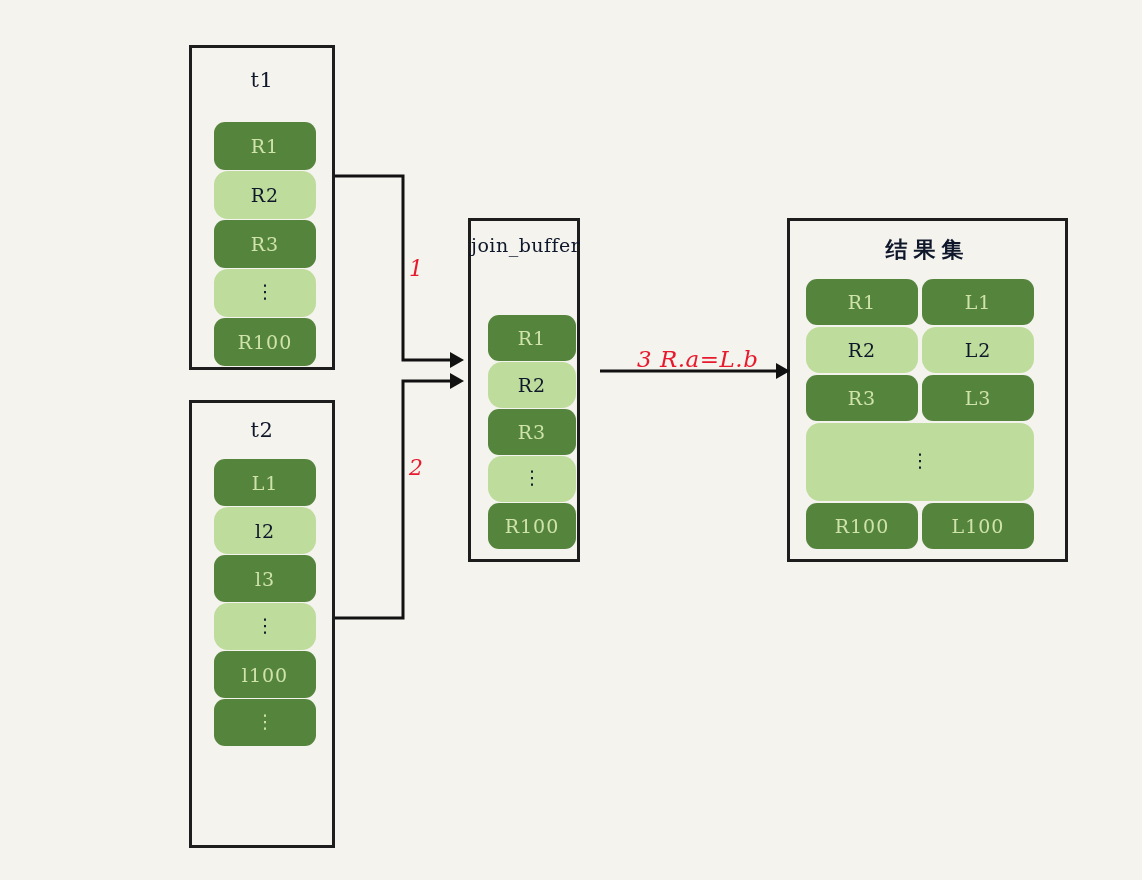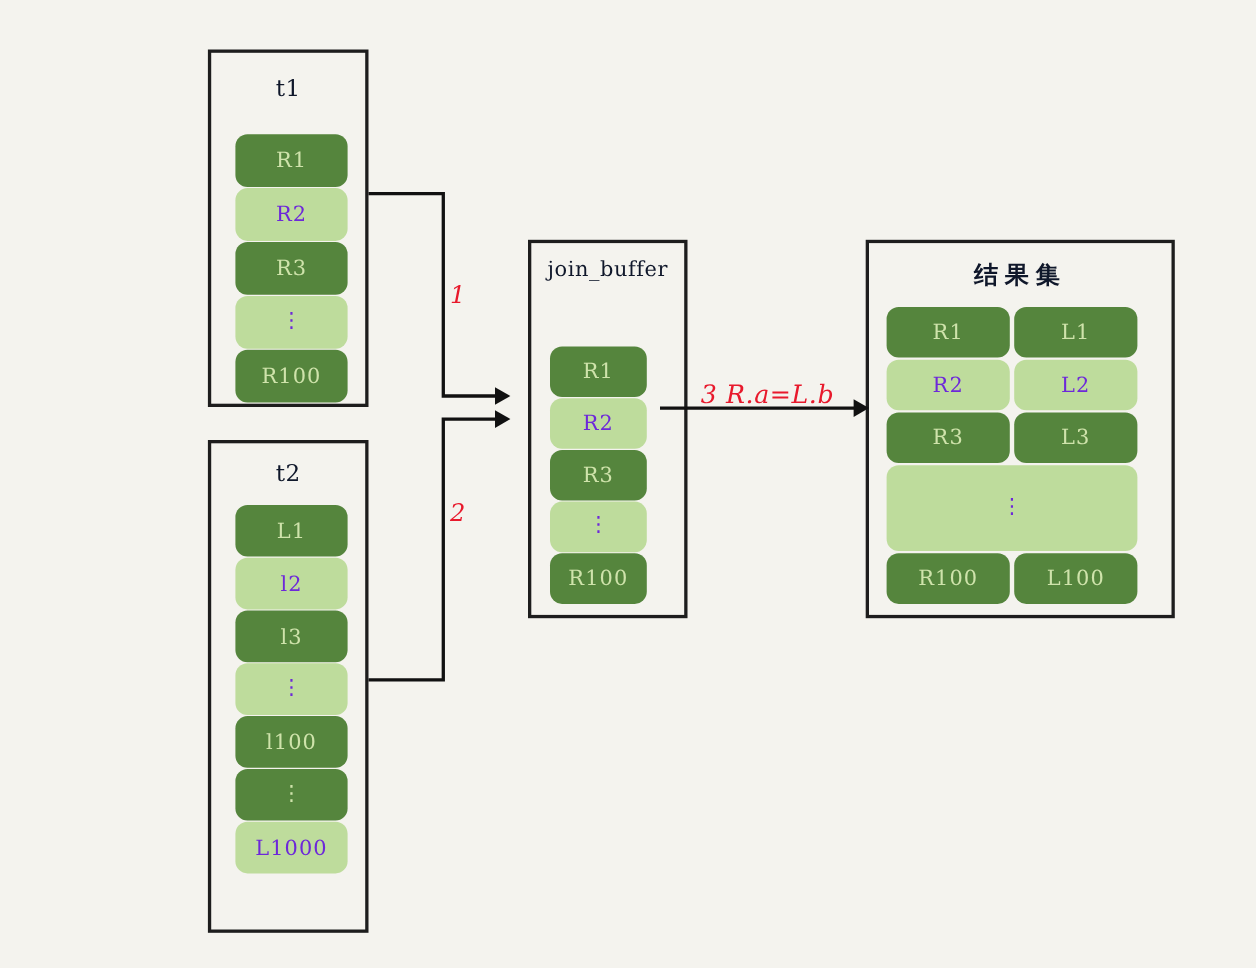--- a/index.html
+++ b/index.html
@@ -62,21 +62,22 @@
     letter-spacing: 1px;
     box-sizing: border-box;
     user-select: none;
   }
   .cell.dark {
     background: #55853d;
     color: #cfe3ab;
   }
   .cell.light {
     background: #bedc9c;
-    color: #6d28d9;
+    color: #0f172a;
+    border-radius: 14px;
   }
   .cell .dots {
     font-size: 19px;
     line-height: 0.5;
     letter-spacing: 0;
     transform: translateY(-1px);
   }
 
   
   .res-row {
@@ -164,27 +165,24 @@
         </div>
         <div class="cell light" style="height: 47px; margin-top: 1px;">
           <span class="dots">⋮</span>
         </div>
         <div class="cell dark" style="height: 47px; margin-top: 1px;">
           <span>l100</span>
         </div>
         <div class="cell dark" style="height: 47px; margin-top: 1px;">
           <span class="dots">⋮</span>
         </div>
-        <div class="cell light" style="height: 47px; margin-top: 1px;">
-          <span>L1000</span>
-        </div>
-      </div>
-  </div>
-
-  <div class="panel" id="panel-jb" style="left:480px; top:218px; width:145px; height:344px;">
+      </div>
+  </div>
+
+  <div class="panel" id="panel-jb" style="left:468px; top:218px; width:112px; height:344px;">
     <div class="panel-title" style="top:13px; font-size:19px;">join_buffer</div>
     <div class="cells" id="cells-jb" style="left:17px; top:94px; width:88px;">
         <div class="cell dark" style="height: 46px;">
           <span>R1</span>
         </div>
         <div class="cell light" style="height: 46px; margin-top: 1px;">
           <span>R2</span>
         </div>
         <div class="cell dark" style="height: 46px; margin-top: 1px;">
           <span>R3</span>

